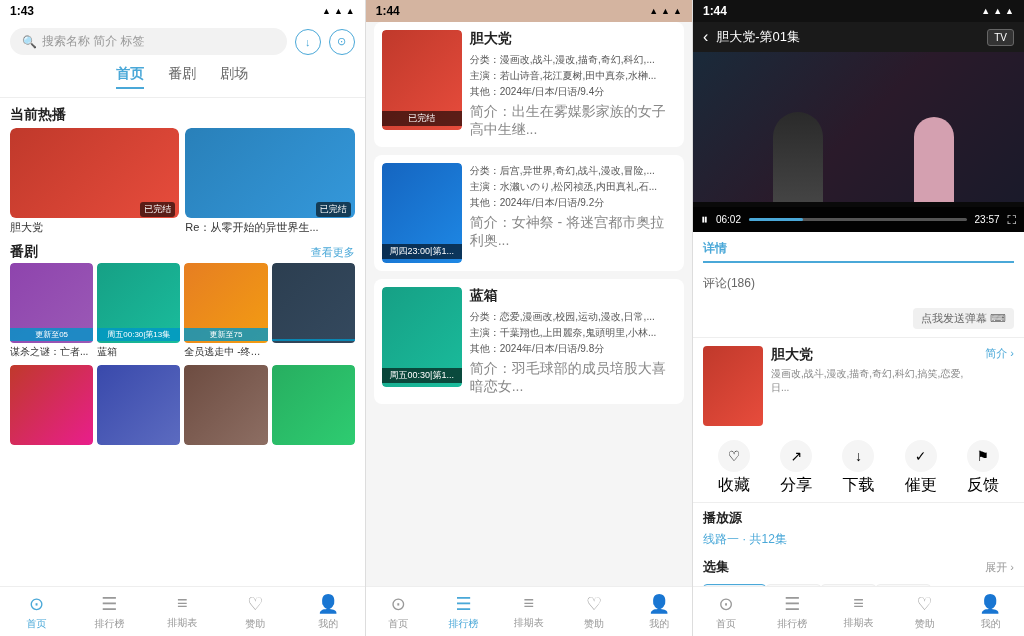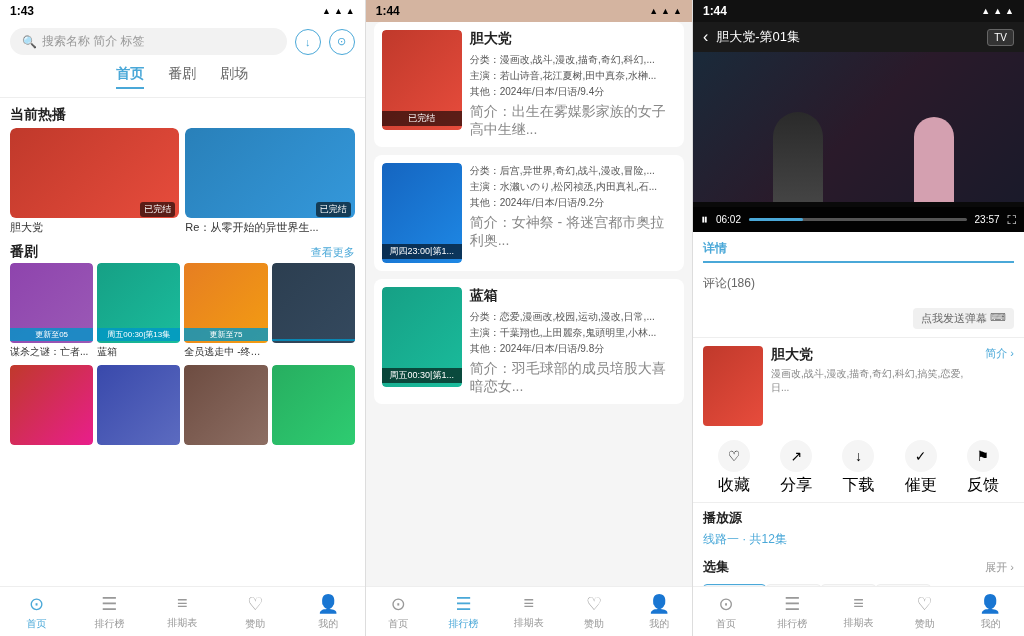--- a/index.html
+++ b/index.html
@@ -363,20 +363,21 @@
     }
     .danmu-btn {
       margin-left: auto;
       background: #f0f0f0;
       border-radius: 4px;
       padding: 3px 8px;
       font-size: 11px;
       color: #666;
       cursor: pointer;
       display: flex;
+      align-items: center;
       gap: 3px;
     }
 
     
     .anime-detail-info {
       display: flex;
       padding: 8px 10px;
       gap: 8px;
     }
     .detail-cover {

